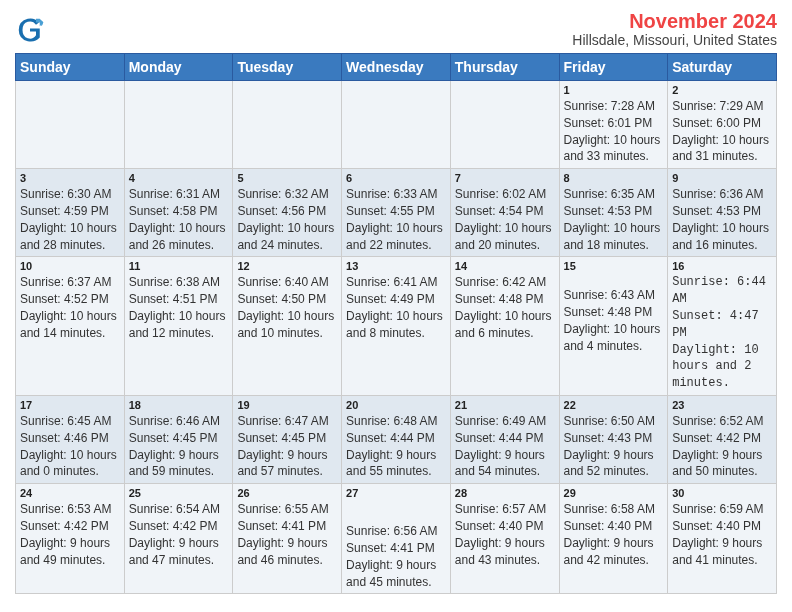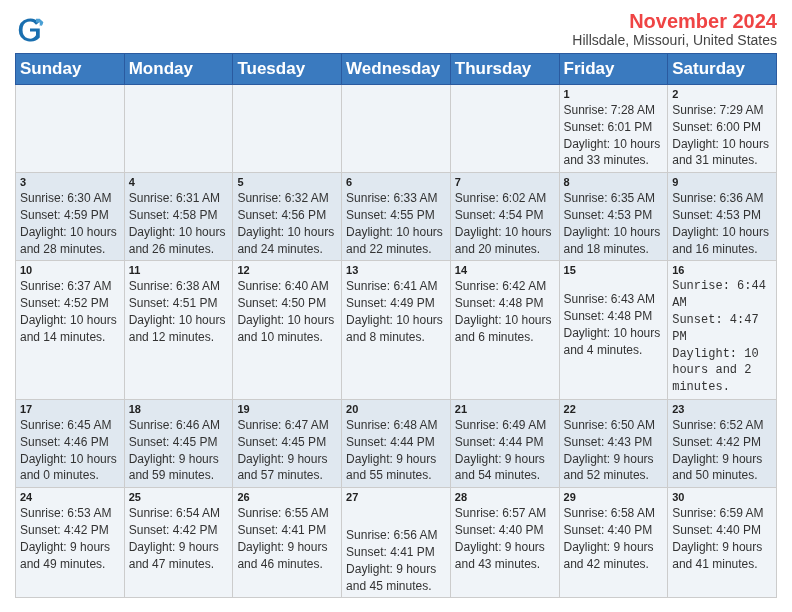--- a/index.html
+++ b/index.html
@@ -51,21 +51,21 @@
       color: #444;
     }
     table {
       width: 100%;
       border-collapse: collapse;
       table-layout: fixed;
     }
     thead tr th {
       background-color: #3a7abf;
       color: #fff;
-      font-size: 17px;
+      font-size: 14px;
       font-weight: bold;
       padding: 5px 4px;
       text-align: left;
       border: 1px solid #2a5a9f;
     }
     tbody tr td {
       vertical-align: top;
       border: 1px solid #ccc;
       padding: 3px 4px;
       font-size: 9.5px;

